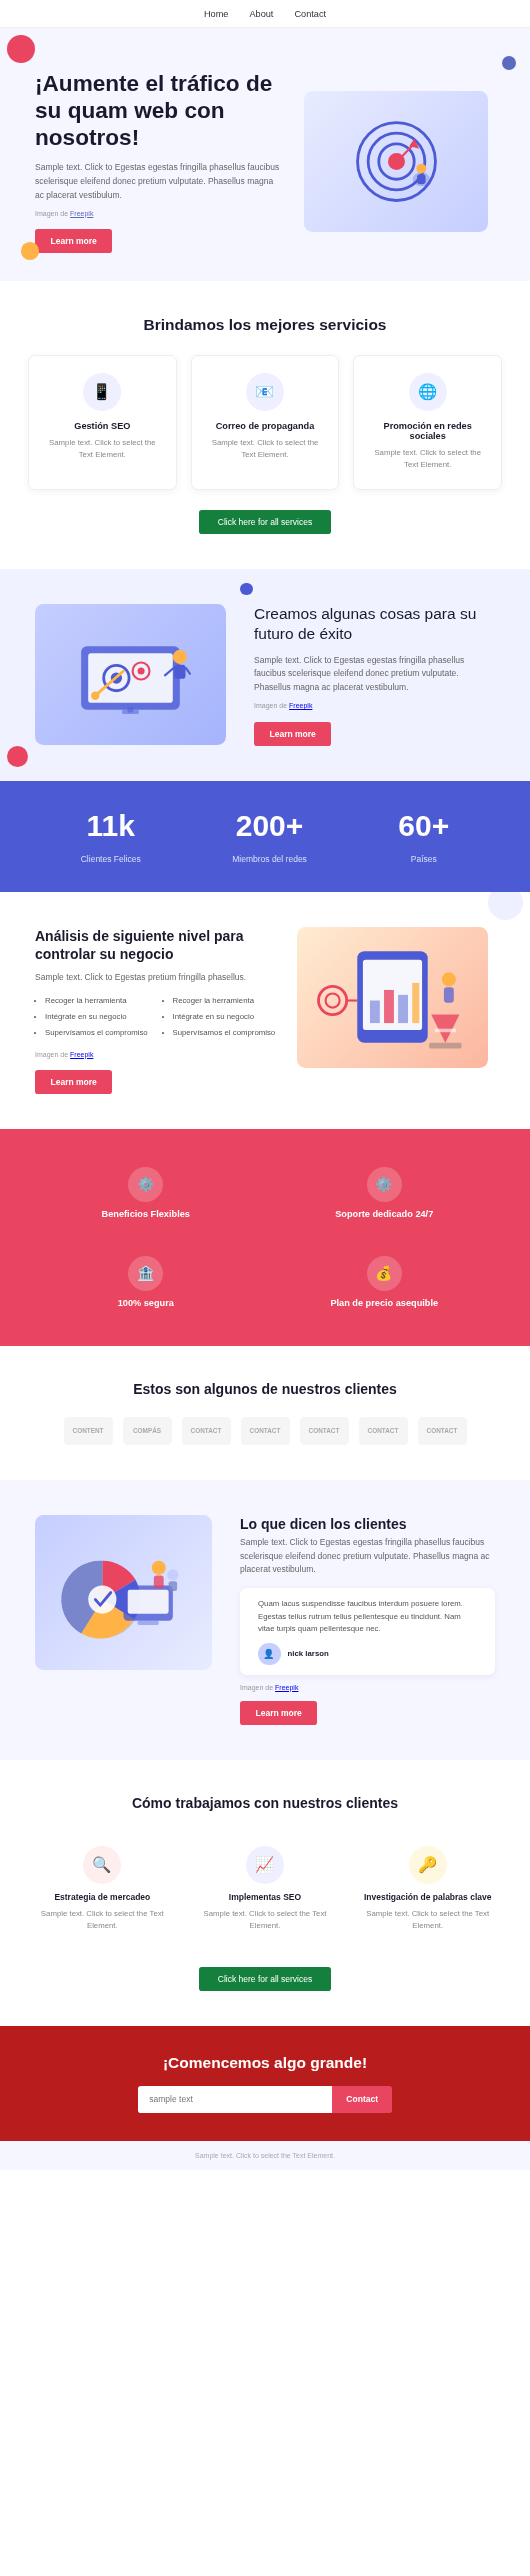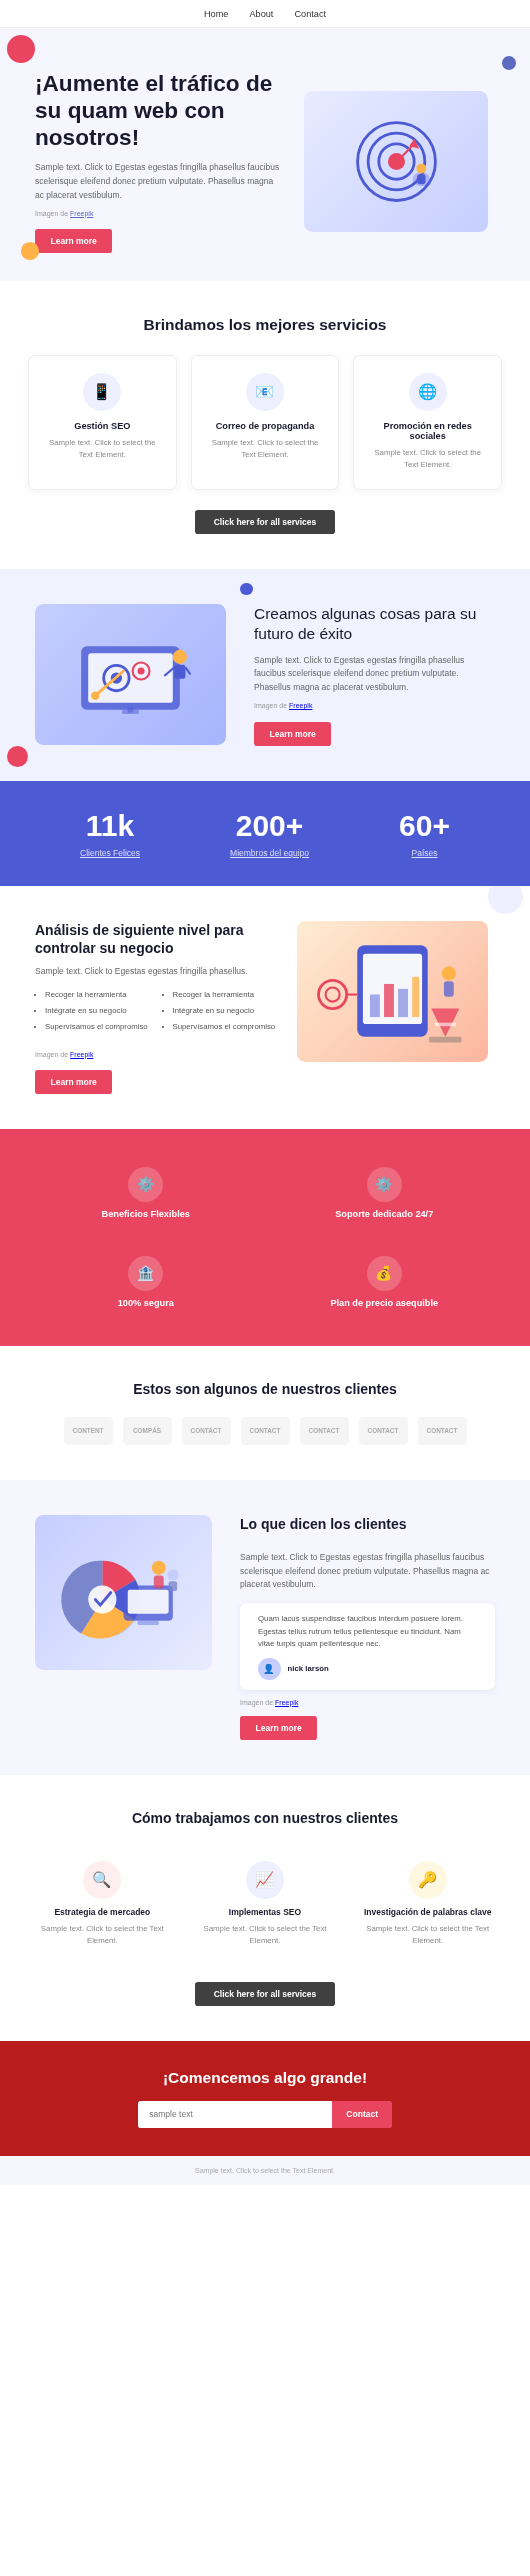--- a/index.html
+++ b/index.html
@@ -55,21 +55,21 @@
       box-shadow: 0 1.4px 8.5px rgba(0,0,0,0.05);
     }
     .service-icon {
       width: 38px; height: 38px; background: #eef0ff;
       border-radius: 50%; display: flex; align-items: center; justify-content: center;
       margin: 0 auto 10px; font-size: 15.5px;
     }
     .service-card h3 { font-size: 9.2px; font-weight: 700; color: #1a1a2e; margin-bottom: 5.7px; }
     .service-card p { font-size: 7.8px; color: #888; line-height: 1.6; }
     .services-btn-wrap { margin-top: 20px; }
-    .btn-coral { background: #404040; color: #fff; border: none; padding: 7px 18.4px; border-radius: 2.8px; font-size: 8.5px; cursor: pointer; font-weight: 700; }
+    .btn-coral { background: #15803d; color: #fff; border: none; padding: 7px 18.4px; border-radius: 2.8px; font-size: 8.5px; cursor: pointer; font-weight: 400; }
 
     
     .creative-section {
       background: #f0f2ff; padding: 35px 35px;
       display: flex; gap: 21px; align-items: center;
       position: relative; overflow: hidden;
     }
     .creative-left { flex: 0 0 198px; }
     .creative-illustration {
       width: 191px; height: 141px;
@@ -82,28 +82,28 @@
     .creative-right p { font-size: 8.5px; color: #666; line-height: 1.6; margin-bottom: 5.7px; }
     .creative-right .img-credit { font-size: 7px; color: #999; margin-bottom: 10px; }
 
     
     .stats-section {
       background: #4c5bd4; padding: 28px 35px;
       display: flex; justify-content: space-around; align-items: center;
     }
     .stat-item { text-align: center; }
     .stat-item .stat-num { font-size: 30px; font-weight: 900; color: #fff; }
-    .stat-item .stat-label { font-size: 8.5px; color: rgba(255,255,255,0.8); margin-top: 5px; text-decoration: underline; }
+    .stat-item .stat-label { font-size: 8.5px; color: rgba(255,255,255,0.8); margin-top: 11px; }
 
     
     .analysis-section { padding: 35px 35px; background: #fff; display: flex; gap: 21px; align-items: flex-start; position: relative; overflow: hidden; }
     .analysis-left { flex: 1; }
     .analysis-left h2 { font-size: 14px; font-weight: 800; color: #1a1a2e; margin-bottom: 8.5px; line-height: 1.3; }
     .analysis-left p { font-size: 8.5px; color: #666; margin-bottom: 10px; line-height: 1.6; }
-    .analysis-features { display: flex; gap: 14px; margin-bottom: 12px; }
+    .analysis-features { display: flex; gap: 14px; margin-bottom: 6px; }
     .analysis-col { flex: 1; }
     .analysis-col li { font-size: 7.8px; color: #555; margin-bottom: 4.2px; list-style: disc; margin-left: 10px; line-height: 1.5; }
     .analysis-left .img-credit { font-size: 7px; color: #999; margin-bottom: 10px; }
     .analysis-right { flex: 0 0 198px; }
     .analysis-illustration {
       width: 191px; height: 141px;
       background: linear-gradient(135deg, #ffecd2 0%, #fcb69f 100%);
       border-radius: 8.5px;
       display: flex; align-items: center; justify-content: center;
     }
@@ -131,21 +131,21 @@
     
     .testimonial-section { padding: 35px 35px; background: #f5f6ff; display: flex; gap: 21px; align-items: flex-start; }
     .testimonial-left { flex: 0 0 184px; }
     .testimonial-illustration {
       width: 177px; height: 155px;
       background: linear-gradient(135deg, #c5ceff 0%, #e8ecff 100%);
       border-radius: 8.5px;
       display: flex; align-items: center; justify-content: center;
     }
     .testimonial-right { flex: 1; }
-    .testimonial-right h2 { font-size: 14px; font-weight: 800; color: #1a1a2e; margin-bottom: 18px; line-height: 1.3; }
+    .testimonial-right h2 { font-size: 14px; font-weight: 800; color: #1a1a2e; margin-bottom: 3px; line-height: 1.3; }
     .testimonial-right .main-text { font-size: 8.5px; color: #666; line-height: 1.6; margin-bottom: 11.3px; }
     .quote-box { background: #fff; border-radius: 7px; padding: 10px 18px; margin-bottom: 8.5px; box-shadow: 0 1.4px 7px rgba(0,0,0,0.06); }
     .quote-box p { font-size: 7.8px; color: #555; line-height: 1.6; margin-bottom: 7px; }
     .quote-author { display: flex; align-items: center; gap: 7px; }
     .author-avatar { width: 22.6px; height: 22.6px; border-radius: 50%; background: #c5ceff; display: flex; align-items: center; justify-content: center; font-size: 9.2px; }
     .author-name { font-size: 7.8px; font-weight: 700; color: #1a1a2e; }
     .testimonial-right .img-credit { font-size: 7px; color: #999; margin-bottom: 10px; }
 
     
     .how-section { padding: 35px 28px; background: #fff; text-align: center; }
@@ -281,33 +281,33 @@
 </section>
 
 <section class="stats-section">
 
 <div class="stat-item">
       <div class="stat-num">11k</div>
       <div class="stat-label">Clientes Felices</div>
     </div>
     <div class="stat-item">
       <div class="stat-num">200+</div>
-      <div class="stat-label">Miembros del equipo</div>
+      <div class="stat-label">Miembros del redes</div>
     </div>
     <div class="stat-item">
       <div class="stat-num">60+</div>
       <div class="stat-label">Países</div>
     </div>
   </section>
 
 <section class="analysis-section rel-pos">
   <div class="abs-deco" style="width:35px;height:35px;background:#eef0ff;top:-7px;right:7px;border-radius:50%;"></div>
   <div class="analysis-left">
     <h2>Análisis de siguiente nivel para controlar su negocio</h2>
-    <p>Sample text. Click to Egestas egestas fringilla phasellus.</p>
+    <p>Sample text. Click to Egestas pretium fringilla phasellus.</p>
     <div class="analysis-features">
       <ul class="analysis-col">
       <li>Recoger la herramienta</li>
           <li>Intégrate en su negocio</li>
           <li>Supervísamos el compromiso</li>
         </ul>
       <ul class="analysis-col">
       <li>Recoger la herramienta</li>
           <li>Intégrate en su negocio</li>
           <li>Supervísamos el compromiso</li>

